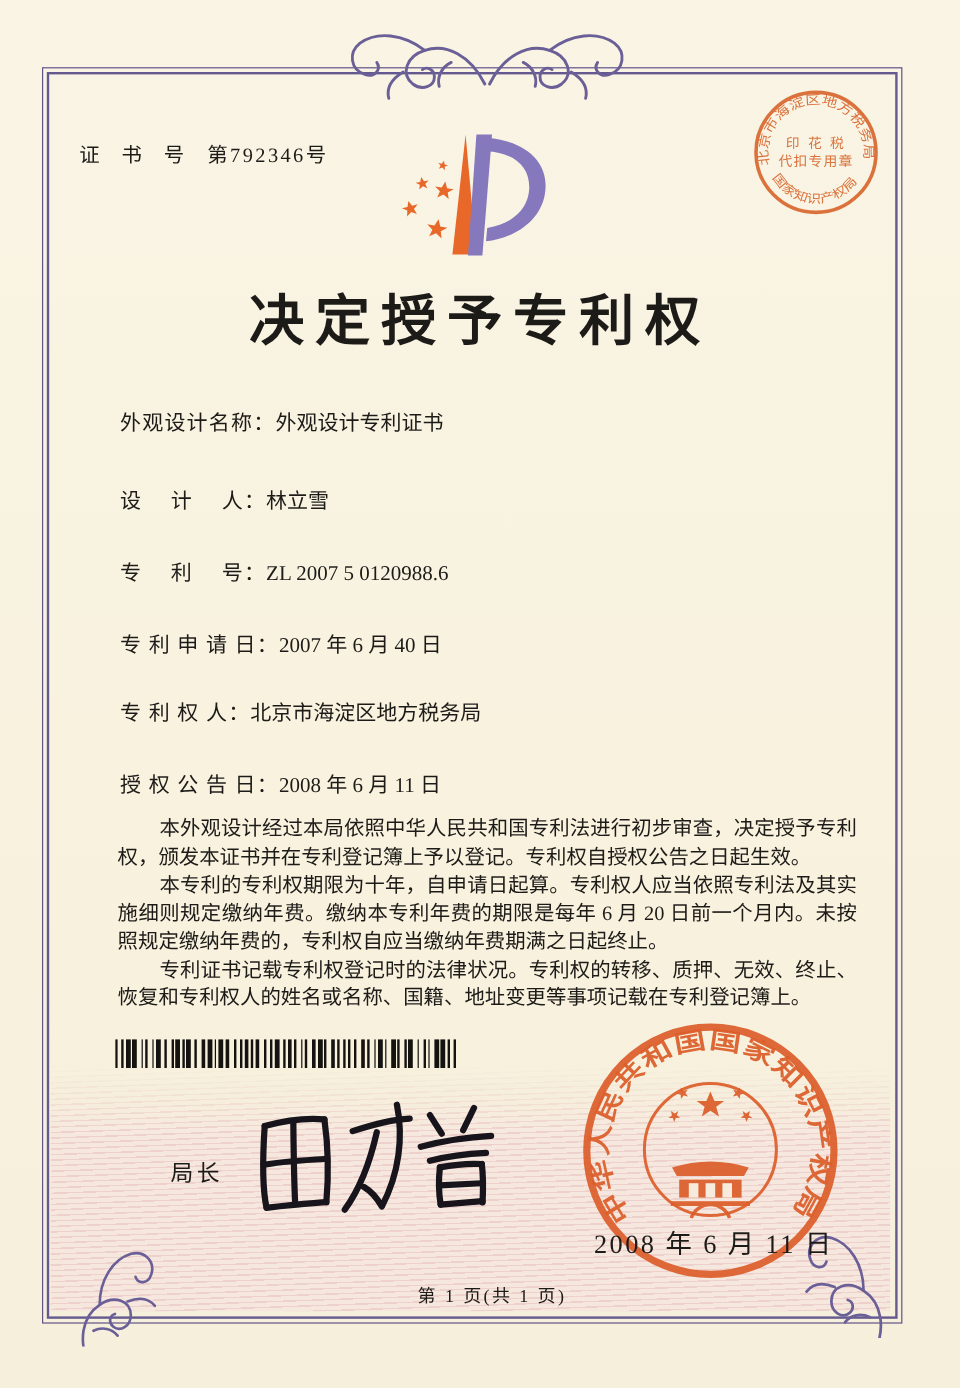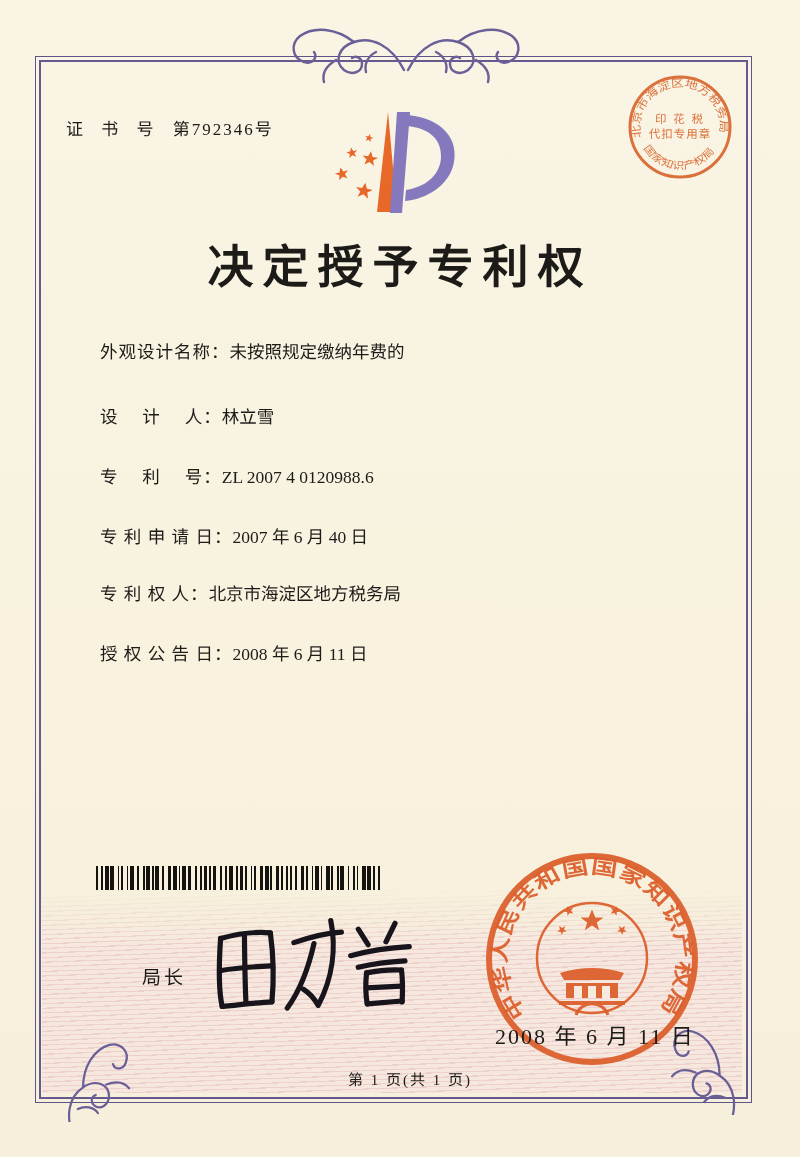--- a/index.html
+++ b/index.html
@@ -103,39 +103,42 @@
   <polygon fill="#e8682a" points="55,6 44,106 64,106"></polygon>
   <g fill="#8678bd">
     <polygon points="64,6 77,6 69,107 57,107"></polygon>
     <path d="M75,9 C112,13 125,35 121,56 C117,79 94,93 72,95 L73,84 C97,80 107,66 108,52 C109,33 96,22 74,20 Z"></path>
   </g>
 </svg>
 
 <h1 class="abs title" style="margin:0;">决定授予专利权</h1>
 
 <div class="abs field f1">
-  <span class="fl">外观设计名称：</span><span>未按照规定缴纳年费的</span>
+  <span class="fl">外观设计名称：</span><span>外观设计专利证书</span>
 </div>
 <div class="abs field f2">
   <span class="fl">设　 计　 人：</span><span>林立雪</span>
 </div>
 <div class="abs field f3">
-  <span class="fl">专　 利　 号：</span><span>ZL 2007 4 0120988.6</span>
+  <span class="fl">专　 利　 号：</span><span>ZL 2007 5 0120988.6</span>
 </div>
 <div class="abs field f4">
   <span class="fl">专 利 申 请 日：</span><span>2007 年 6 月 40 日</span>
 </div>
 <div class="abs field f5">
   <span class="fl">专 利 权 人：</span><span>北京市海淀区地方税务局</span>
 </div>
 <div class="abs field f6">
   <span class="fl">授 权 公 告 日：</span><span>2008 年 6 月 11 日</span>
 </div>
 
 <div class="abs body-text">
+  <p>本外观设计经过本局依照中华人民共和国专利法进行初步审查，决定授予专利权，颁发本证书并在专利登记簿上予以登记。专利权自授权公告之日起生效。</p>
+  <p>本专利的专利权期限为十年，自申请日起算。专利权人应当依照专利法及其实施细则规定缴纳年费。缴纳本专利年费的期限是每年 6 月 20 日前一个月内。未按照规定缴纳年费的，专利权自应当缴纳年费期满之日起终止。</p>
+  <p>专利证书记载专利权登记时的法律状况。专利权的转移、质押、无效、终止、恢复和专利权人的姓名或名称、国籍、地址变更等事项记载在专利登记簿上。</p>
 </div>
 
 <div class="abs barcode"><span class="b" style="width: 1.8px;"></span><span style="width: 3.6px;"></span><span class="b" style="width: 1.8px;"></span><span style="width: 1.8px;"></span><span class="b" style="width: 3.6px;"></span><span style="width: 1.8px;"></span><span class="b" style="width: 3.6px;"></span><span style="width: 3.6px;"></span><span class="b" style="width: 1.8px;"></span><span style="width: 1.8px;"></span><span class="b" style="width: 1.8px;"></span><span style="width: 3.6px;"></span><span class="b" style="width: 1.8px;"></span><span style="width: 1.8px;"></span><span class="b" style="width: 3.6px;"></span><span style="width: 3.6px;"></span><span class="b" style="width: 1.8px;"></span><span style="width: 3.6px;"></span><span class="b" style="width: 1.8px;"></span><span style="width: 1.8px;"></span><span class="b" style="width: 3.6px;"></span><span style="width: 1.8px;"></span><span class="b" style="width: 1.8px;"></span><span style="width: 1.8px;"></span><span class="b" style="width: 3.6px;"></span><span style="width: 3.6px;"></span><span class="b" style="width: 1.8px;"></span><span style="width: 3.6px;"></span><span class="b" style="width: 3.6px;"></span><span style="width: 1.8px;"></span><span class="b" style="width: 3.6px;"></span><span style="width: 1.8px;"></span><span class="b" style="width: 1.8px;"></span><span style="width: 1.8px;"></span><span class="b" style="width: 3.6px;"></span><span style="width: 1.8px;"></span><span class="b" style="width: 3.6px;"></span><span style="width: 3.6px;"></span><span class="b" style="width: 1.8px;"></span><span style="width: 3.6px;"></span><span class="b" style="width: 1.8px;"></span><span style="width: 1.8px;"></span><span class="b" style="width: 3.6px;"></span><span style="width: 1.8px;"></span><span class="b" style="width: 1.8px;"></span><span style="width: 1.8px;"></span><span class="b" style="width: 3.6px;"></span><span style="width: 3.6px;"></span><span class="b" style="width: 1.8px;"></span><span style="width: 3.6px;"></span><span class="b" style="width: 1.8px;"></span><span style="width: 1.8px;"></span><span class="b" style="width: 3.6px;"></span><span style="width: 3.6px;"></span><span class="b" style="width: 1.8px;"></span><span style="width: 1.8px;"></span><span class="b" style="width: 3.6px;"></span><span style="width: 1.8px;"></span><span class="b" style="width: 1.8px;"></span><span style="width: 3.6px;"></span><span class="b" style="width: 1.8px;"></span><span style="width: 1.8px;"></span><span class="b" style="width: 1.8px;"></span><span style="width: 3.6px;"></span><span class="b" style="width: 3.6px;"></span><span style="width: 1.8px;"></span><span class="b" style="width: 3.6px;"></span><span style="width: 1.8px;"></span><span class="b" style="width: 1.8px;"></span><span style="width: 3.6px;"></span><span class="b" style="width: 3.6px;"></span><span style="width: 1.8px;"></span><span class="b" style="width: 1.8px;"></span><span style="width: 3.6px;"></span><span class="b" style="width: 1.8px;"></span><span style="width: 1.8px;"></span><span class="b" style="width: 1.8px;"></span><span style="width: 3.6px;"></span><span class="b" style="width: 1.8px;"></span><span style="width: 3.6px;"></span><span class="b" style="width: 3.6px;"></span><span style="width: 1.8px;"></span><span class="b" style="width: 1.8px;"></span><span style="width: 3.6px;"></span><span class="b" style="width: 1.8px;"></span><span style="width: 1.8px;"></span><span class="b" style="width: 3.6px;"></span><span style="width: 1.8px;"></span><span class="b" style="width: 1.8px;"></span><span style="width: 3.6px;"></span><span class="b" style="width: 3.6px;"></span><span style="width: 1.8px;"></span><span class="b" style="width: 1.8px;"></span><span style="width: 3.6px;"></span><span class="b" style="width: 1.8px;"></span><span style="width: 1.8px;"></span><span class="b" style="width: 3.6px;"></span><span style="width: 3.6px;"></span><span class="b" style="width: 1.8px;"></span><span style="width: 3.6px;"></span><span class="b" style="width: 1.8px;"></span><span style="width: 1.8px;"></span><span class="b" style="width: 1.8px;"></span><span style="width: 3.6px;"></span><span class="b" style="width: 3.6px;"></span><span style="width: 1.8px;"></span><span class="b" style="width: 3.6px;"></span><span style="width: 1.8px;"></span><span class="b" style="width: 1.8px;"></span><span style="width: 3.6px;"></span><span class="b" style="width: 1.8px;"></span><span style="width: 3.6px;"></span></div>
 
 <div class="abs sig-title">局长</div>
 <svg class="abs sig-svg" width="250" height="115" viewBox="0 0 250 115" aria-label="田力普">
   <g transform="rotate(-3 125 60)">
     <path d="M22,30 C19,55 17,80 20,98"></path>
       <path d="M22,30 C40,26 58,25 72,27"></path>
     <path d="M72,27 C74,50 73,75 70,96"></path>

